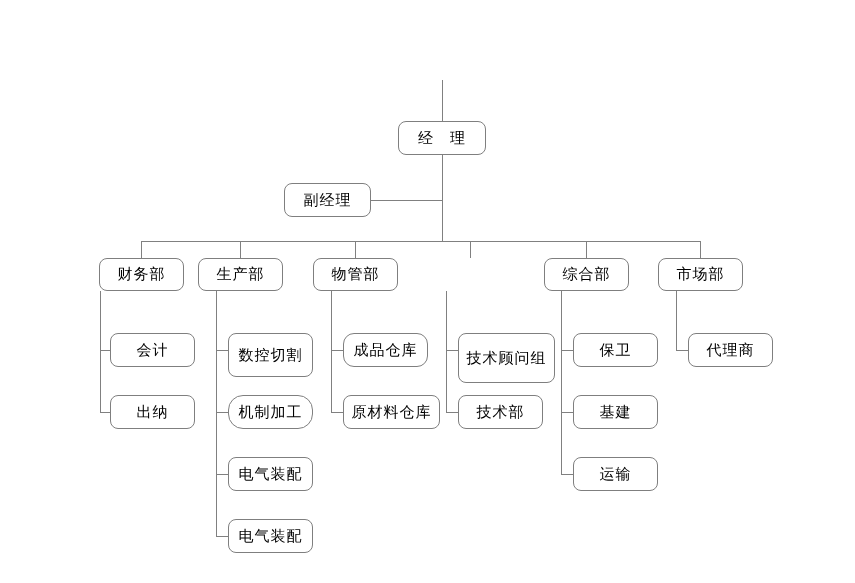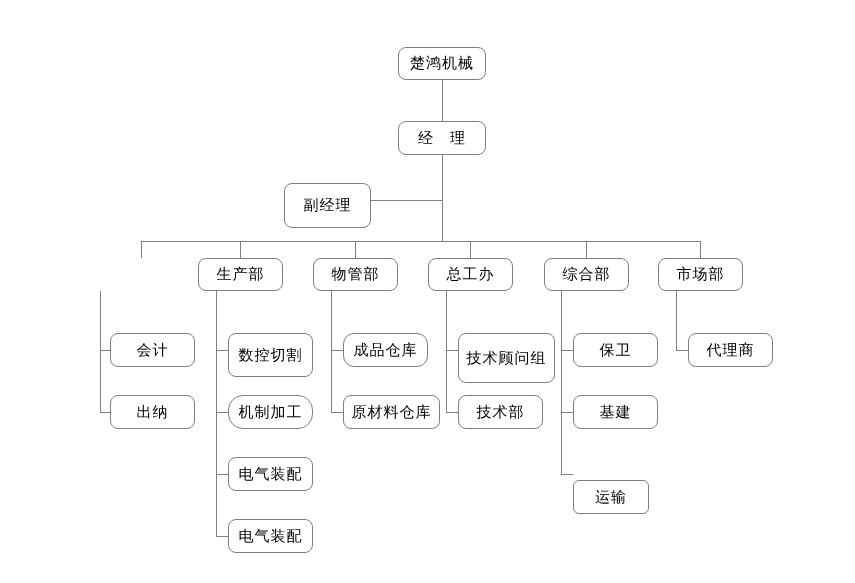--- a/index.html
+++ b/index.html
@@ -49,32 +49,31 @@
     <path d="M141 241 H700"></path>
     <path d="M141 241 V258 M240 241 V258 M355 241 V258 M470 241 V258 M586 241 V258 M700 241 V258"></path>
     <path d="M100 291 V412 M100 350 H110 M100 412 H110"></path>
     <path d="M216 291 V536 M216 350 H228 M216 412 H228 M216 474 H228 M216 536 H228"></path>
     <path d="M331 291 V412 M331 350 H343 M331 412 H343"></path>
     <path d="M446 291 V412 M446 350 H458 M446 412 H458"></path>
     <path d="M561 291 V474 M561 350 H573 M561 412 H573 M561 474 H573"></path>
     <path d="M676 291 V350 M676 350 H688"></path>
   </svg>
 
-  <div class="node" style="left:398px; top:47px;  width:88px; height:33px;">楚鸿机械</div>
 
   <div class="node" style="left:398px; top:121px; width:88px; height:34px;">经　理</div>
 
-  <div class="node" style="left:284px; top:183px; width:87px; height:45px;text-align:center;">副经理</div>
+  <div class="node" style="left:284px; top:183px; width:87px; height:34px;text-align:center;">副经理</div>
 
+  <div class="node" style="left:99px;  top:258px; width:85px; height:33px;">财务部</div>
 
   <div class="node" style="left:198px; top:258px; width:85px; height:33px;">生产部</div>
 
   <div class="node" style="left:313px; top:258px; width:85px; height:33px;">物管部</div>
 
-  <div class="node" style="left:428px; top:258px; width:85px; height:33px;">总工办</div>
 
   <div class="node" style="left:544px; top:258px; width:85px; height:33px;">综合部</div>
 
   <div class="node" style="left:658px; top:258px; width:85px; height:33px;">市场部</div>
 
   <div class="node" style="left:110px; top:333px; width:85px; height:34px;">会计</div>
 
   <div class="node" style="left:110px; top:395px; width:85px; height:34px;">出纳</div>
 
   <div class="node" style="left:228px; top:333px; width:85px; height:44px;">数控切割</div>
@@ -90,17 +89,17 @@
   <div class="node" style="left:343px; top:395px; width:97px; height:34px;">原材料仓库</div>
 
   <div class="node" style="left:458px; top:333px; width:97px; height:50px;">技术顾问组</div>
 
   <div class="node" style="left:458px; top:395px; width:85px; height:34px;">技术部</div>
 
   <div class="node" style="left:573px; top:333px; width:85px; height:34px;">保卫</div>
 
   <div class="node" style="left:573px; top:395px; width:85px; height:34px;">基建</div>
 
-  <div class="node" style="left:573px; top:480px; width:76px; height:34px;border-radius:6px;">运输</div>
+  <div class="node" style="left:573px; top:457px; width:85px; height:34px;">运输</div>
 
   <div class="node" style="left:688px; top:333px; width:85px; height:34px;">代理商</div>
 
 </div>
 
 </body></html>

